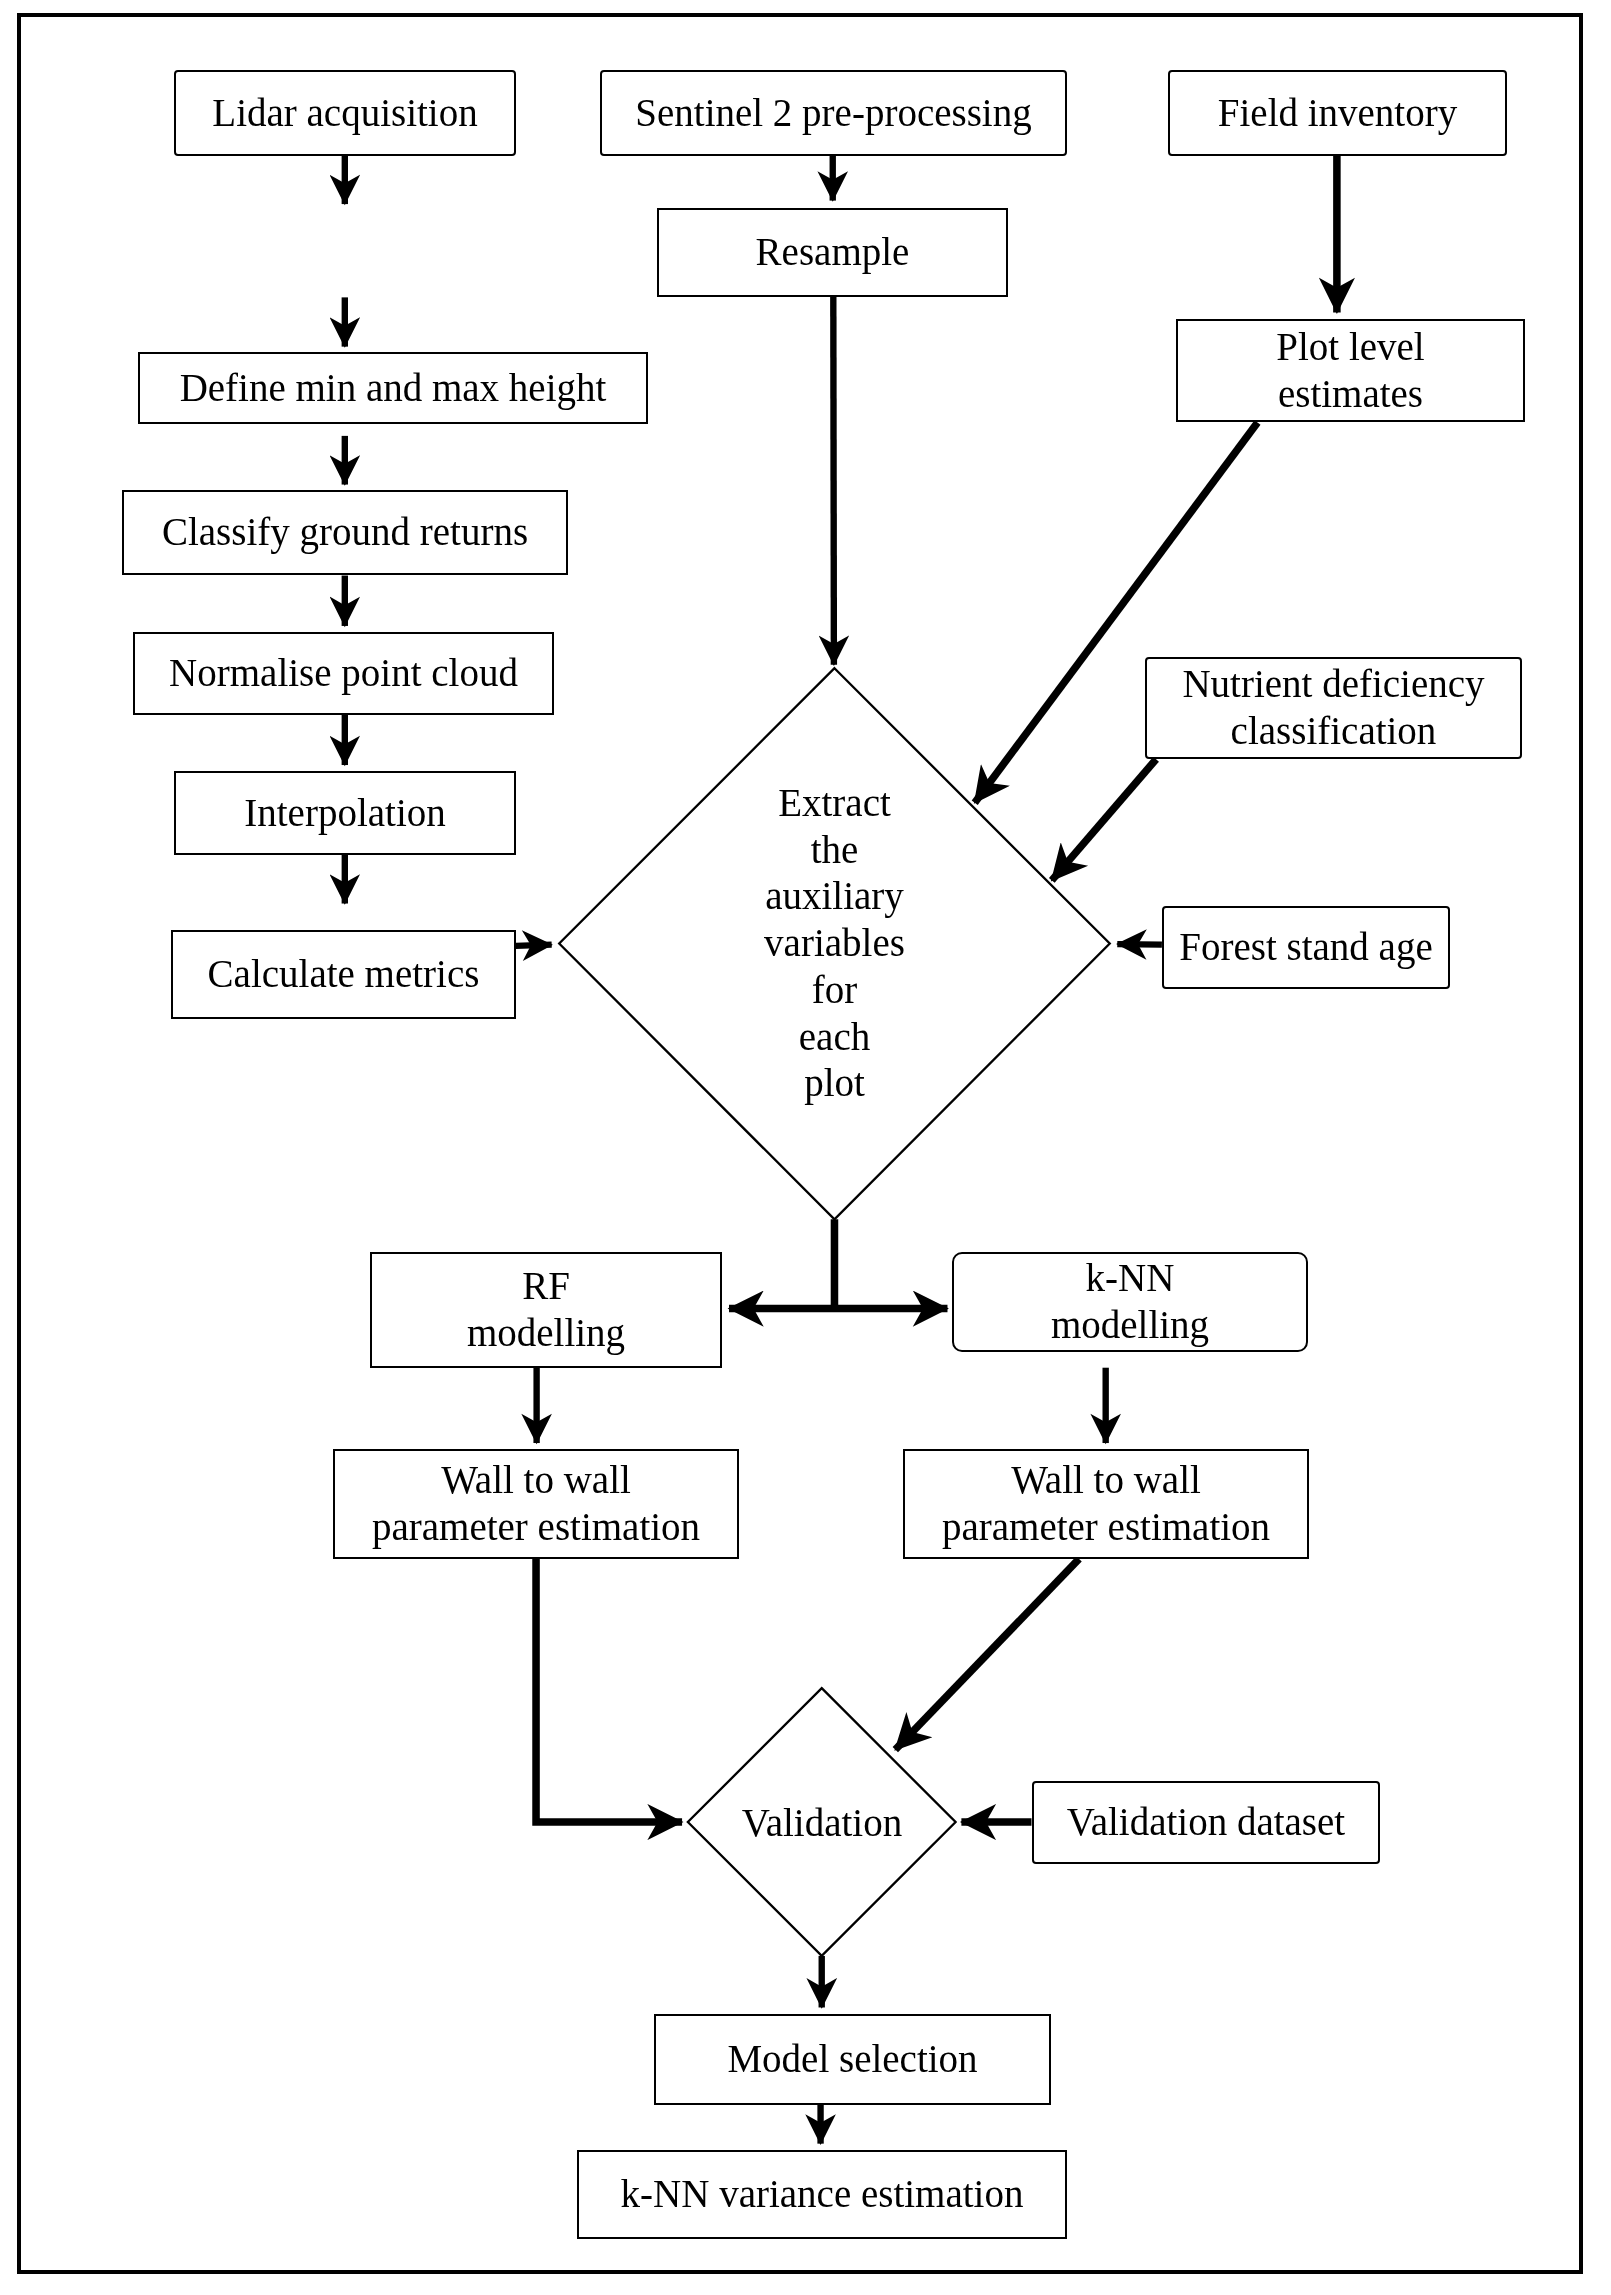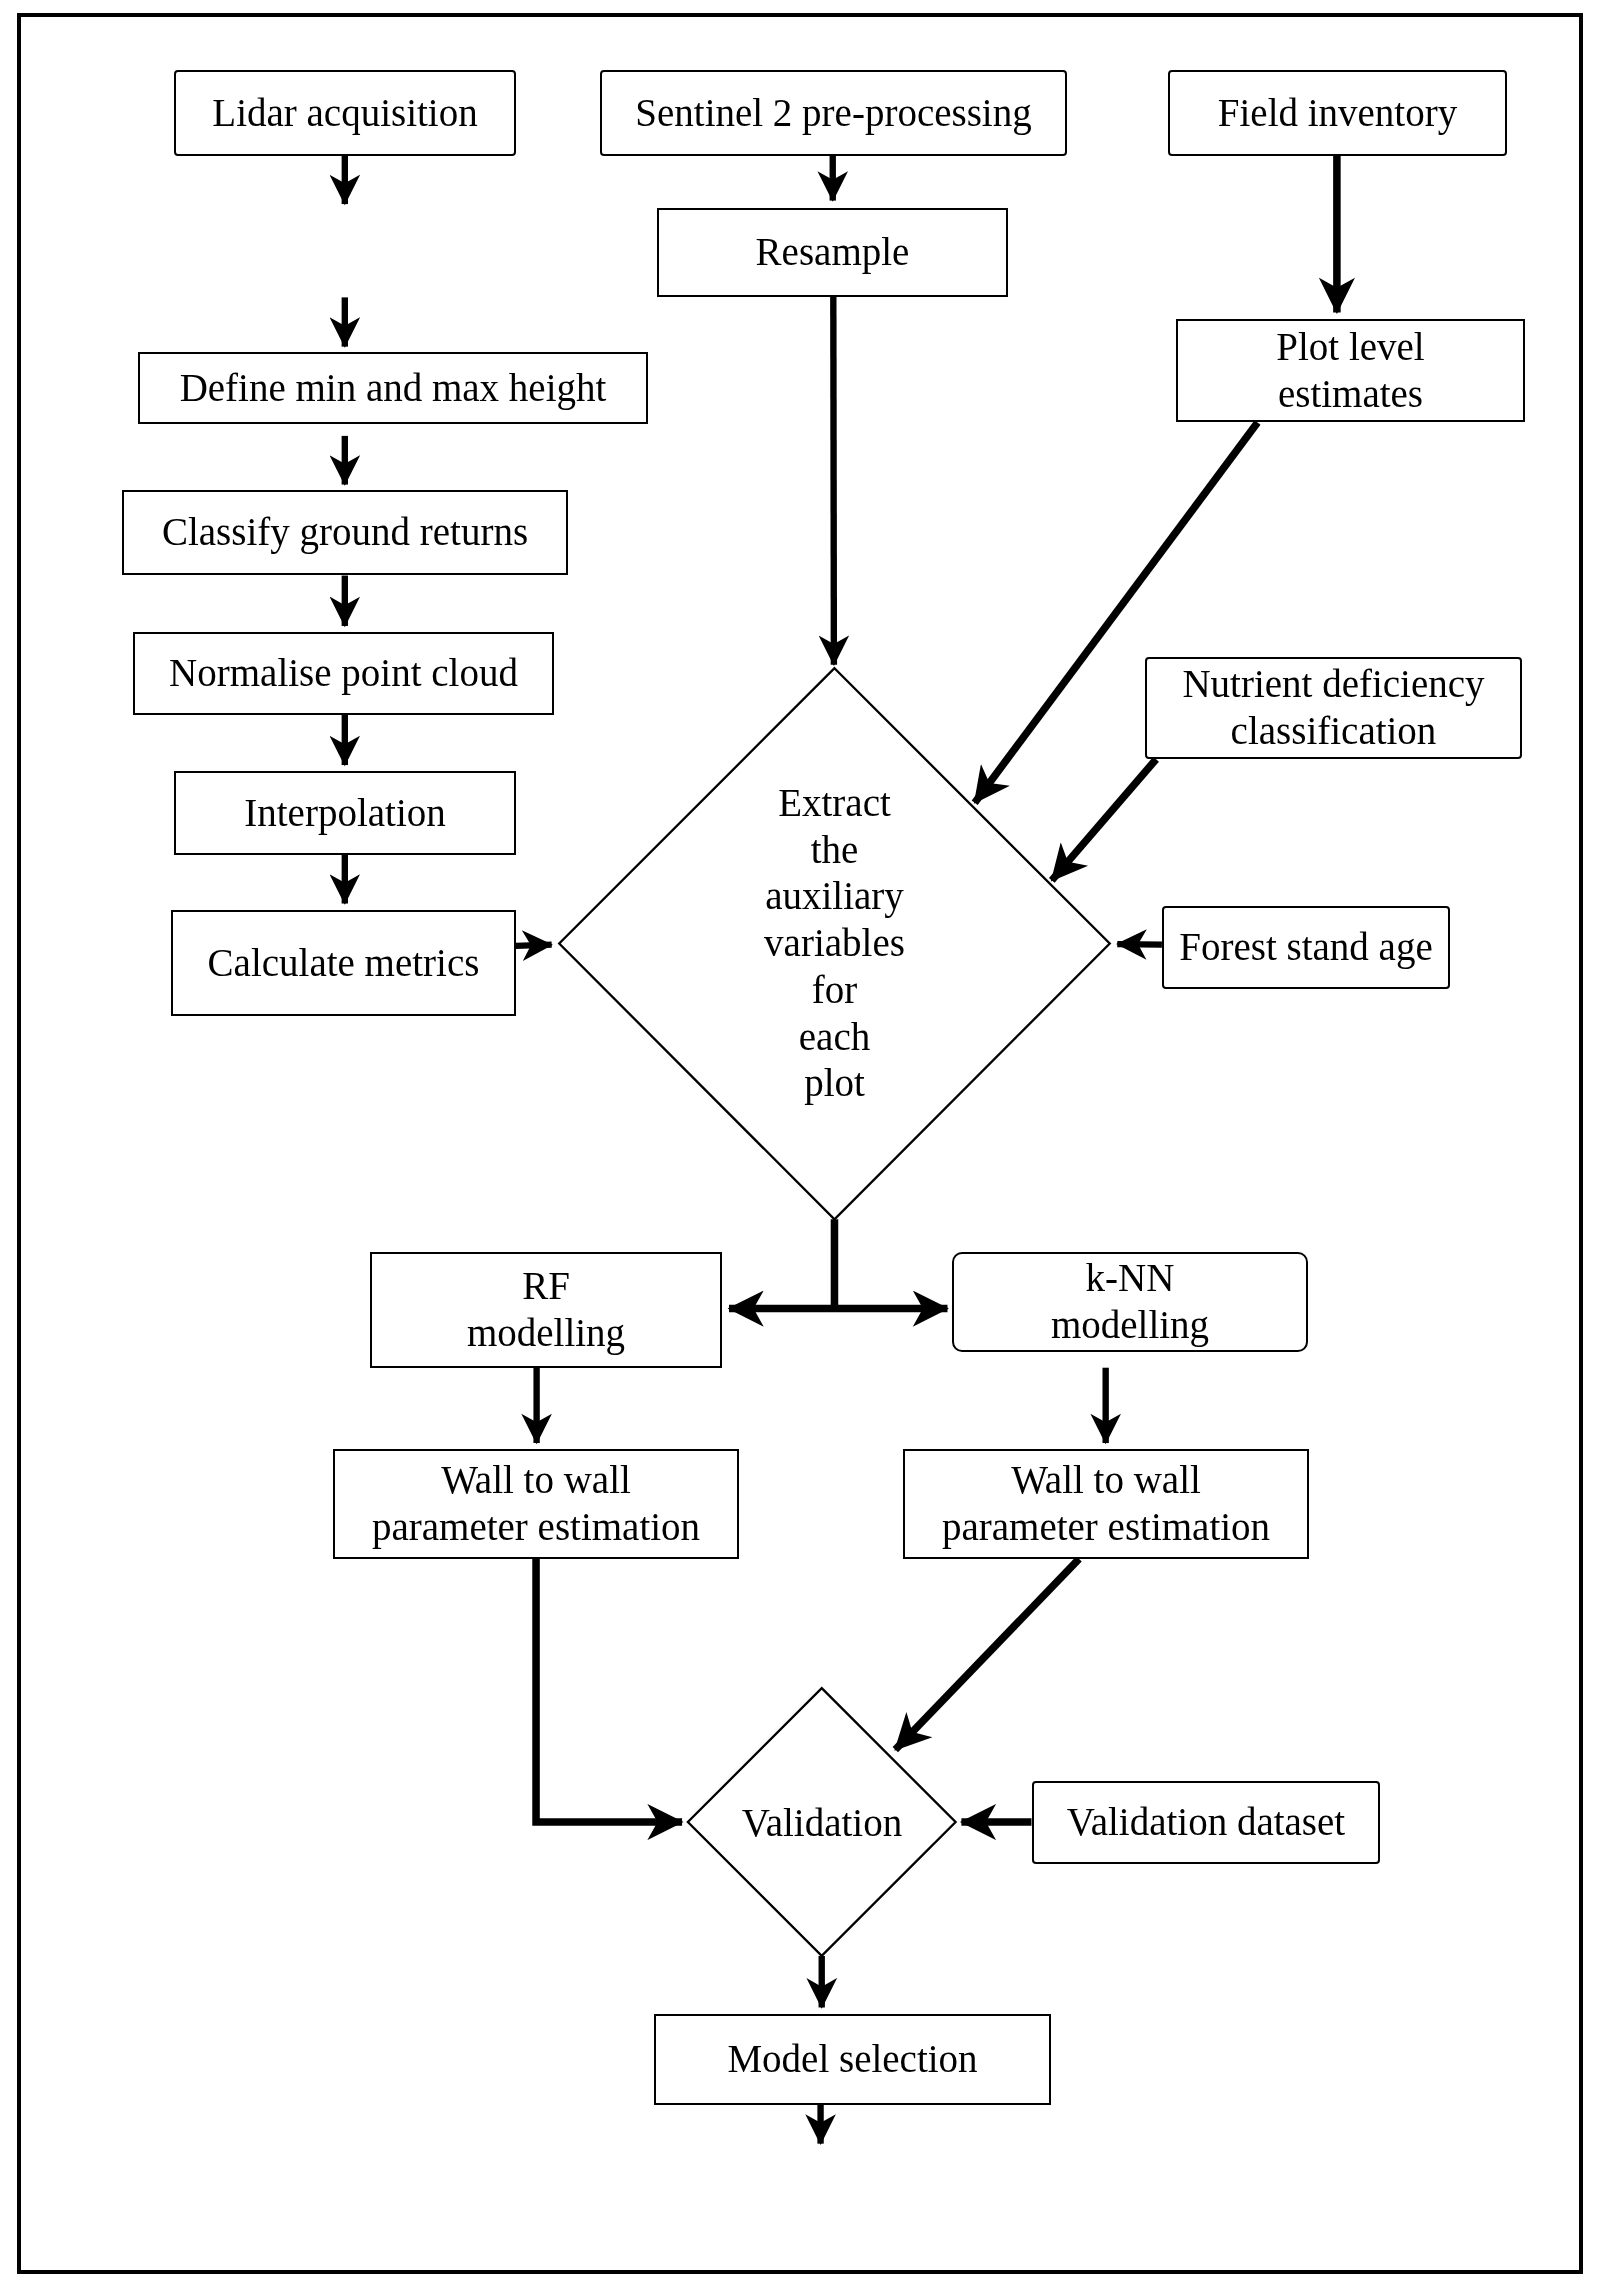--- a/index.html
+++ b/index.html
@@ -45,21 +45,21 @@
     background: transparent;
     pointer-events: none;
   }
   
   #n-lidar        { left: 174px;  top: 70px;  width: 342px; height: 86px; }
   #n-quality      { left: 174px;  top: 211px;  width: 342px; height: 86px; }
   #n-define       { left: 90px;  top: 352px;  width: 510px; height: 72px; margin-left: 48px; }
   #n-classify     { left: 122px;  top: 490px;  width: 446px; height: 85px; }
   #n-normalise    { left: 133px;  top: 632px; width: 421px; height: 83px; }
   #n-interpolation{ left: 174px;  top: 771px; width: 342px; height: 84px; }
-  #n-calculate    { left: 171px;  top: 910px; width: 345px; height: 106px; }
+  #n-calculate    { left: 171px;  top: 930px; width: 345px; height: 89px; }
   
   #n-sentinel     { left: 600px; top: 70px;  width: 467px; height: 86px; }
   #n-resample     { left: 657px; top: 208px;  width: 351px; height: 89px; }
   
   #n-field        { left: 1168px; top: 70px;  width: 339px; height: 86px; }
   #n-plot         { left: 1176px; top: 319px;  width: 349px; height: 103px; }
   #n-nutrient     { left: 1145px; top: 657px; width: 377px; height: 102px; }
   #n-forest       { left: 1162px; top: 906px; width: 288px; height: 83px; }
   
   #n-rf           { left: 370px;  top: 1252px; width: 352px; height: 116px; }
@@ -142,20 +142,21 @@
   <div class="node" id="n-calculate">Calculate metrics</div>
   <div class="node" id="n-rf">RF
 modelling</div>
   <div class="node" id="n-knn">k-NN
 modelling</div>
   <div class="node" id="n-wall-rf">Wall to wall
 parameter estimation</div>
   <div class="node" id="n-wall-knn">Wall to wall
 parameter estimation</div>
   <div class="node" id="n-model">Model selection</div>
+  <div class="node" id="n-variance">k-NN variance estimation</div>
 
   <div class="dlabel" id="d-extract">Extract
 the
 auxiliary
 variables
 for
 each
 plot</div>
   <div class="dlabel" id="d-validation">Validation</div>
 

